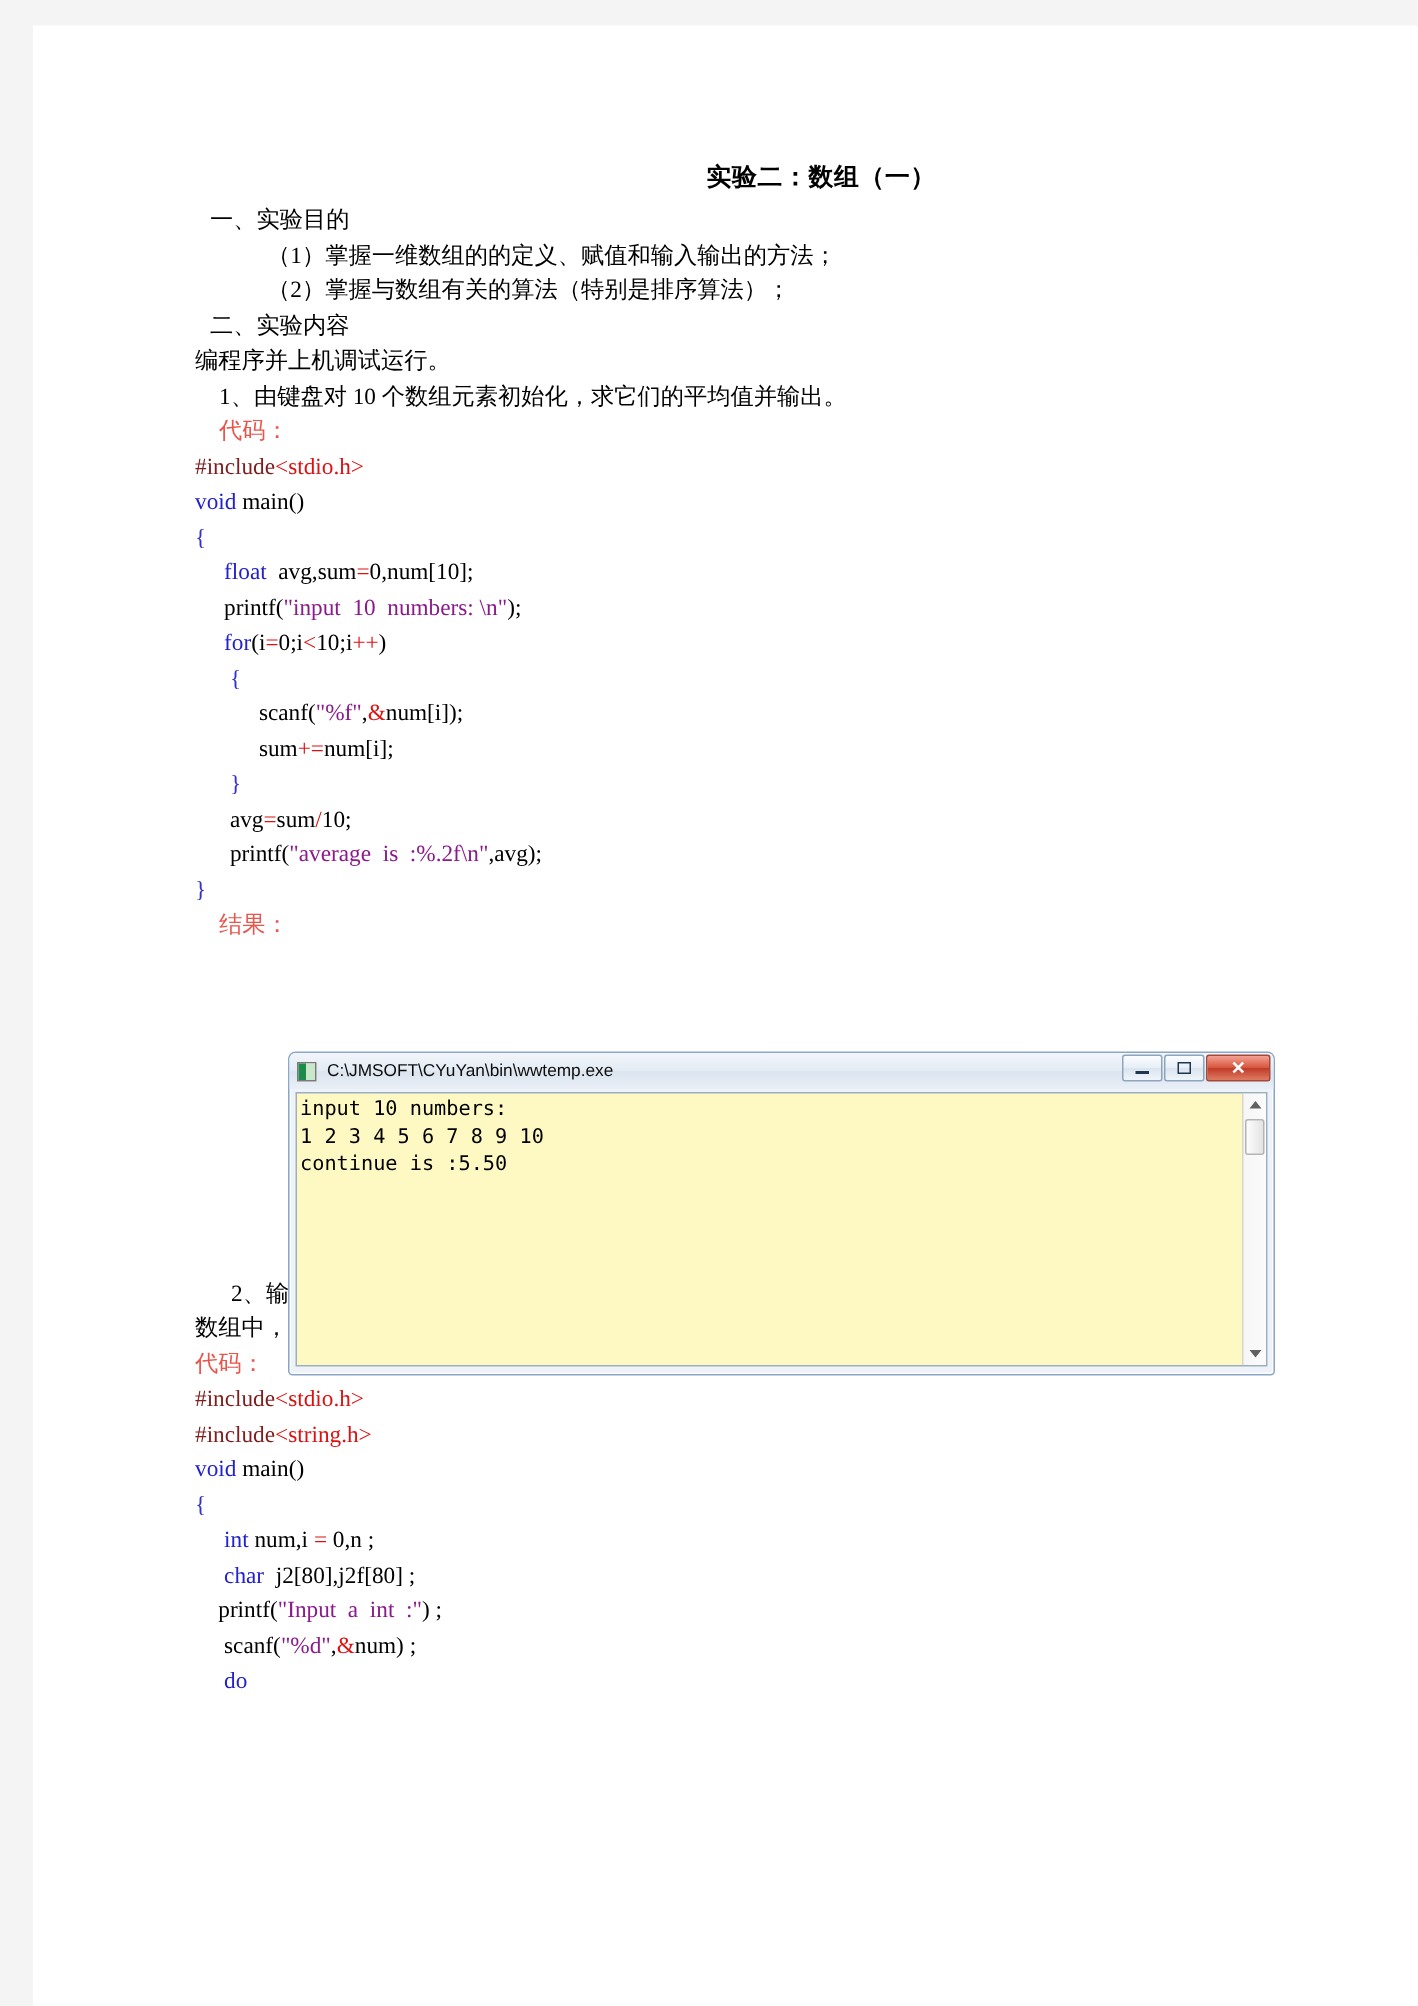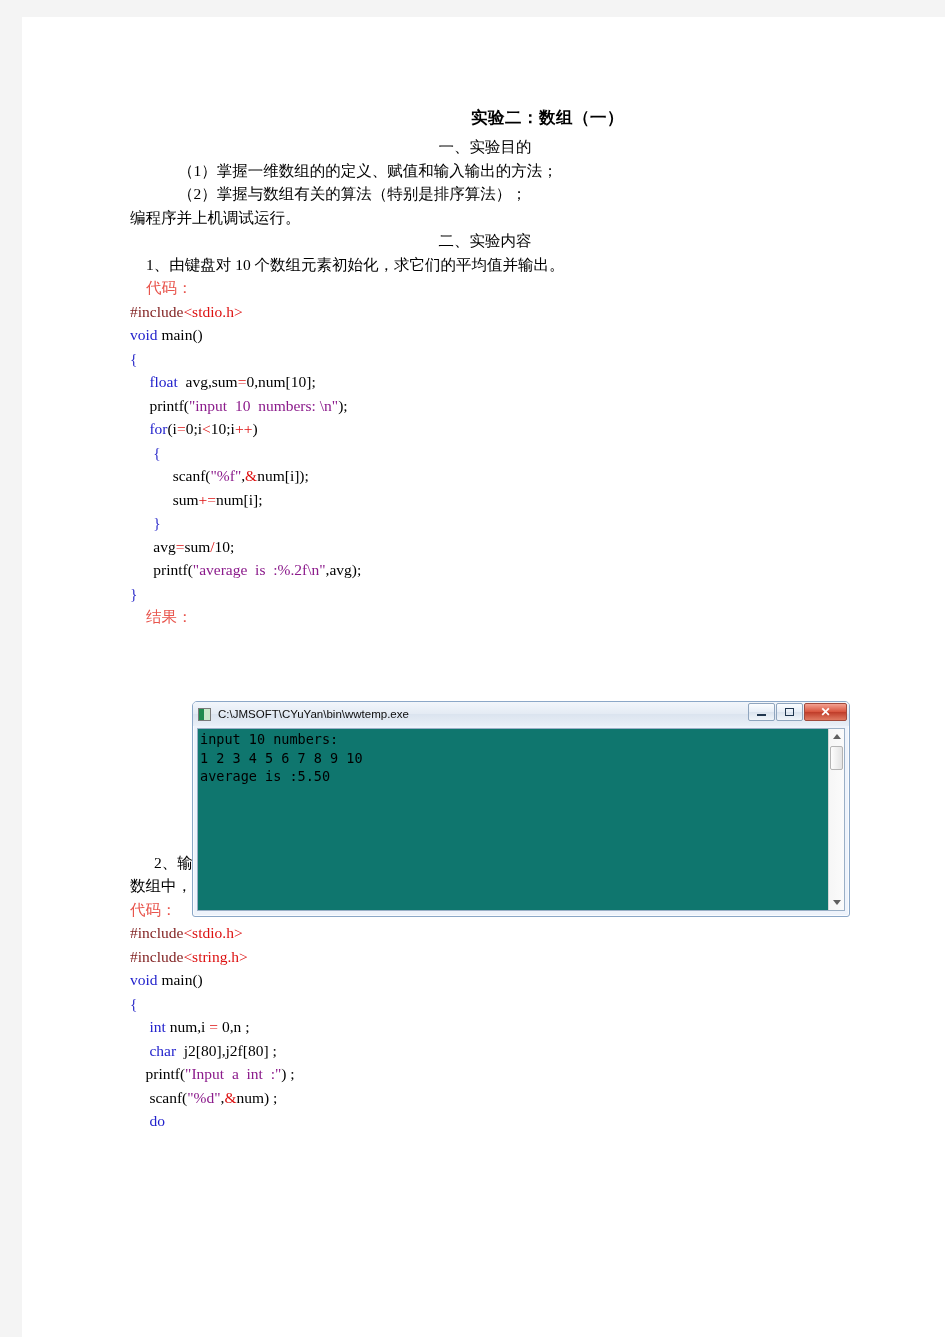--- a/index.html
+++ b/index.html
@@ -40,21 +40,21 @@
     color: #000;
     letter-spacing: .5px;
     margin: 0 0 6px 135px;
   }
   .line {
     font-size: 15.5px;
     line-height: 23.5px;
     color: #000;
     white-space: pre-wrap;
   }
-  .ind-1 { padding-left: 10px; text-align: center; }
+  .ind-1 { padding-left: 10px; }
   .ind-2 { padding-left: 48px; }
   .ind-3 { padding-left: 16px; }
   .hang  { padding-left: 0px; text-indent: 24px; }
 
   
   .code-line {
     font-family: "Liberation Serif", "DejaVu Serif", serif;
     font-size: 15.5px;
     line-height: 23.5px;
     white-space: pre;
@@ -156,21 +156,21 @@
   }
   .max-glyph {
     width: 9px; height: 8px; border: 1px solid #20364f; display:block;
     box-sizing: border-box;
   }
 
   .console-body {
     position: absolute;
     left: 4px; right: 4px;
     top: 26px; bottom: 5px;
-    background: #0f766e;
+    background: #fef9c3;
     border: 1px solid #9aafc6;
     box-sizing: border-box;
     overflow: hidden;
   }
   .console-text {
     position: absolute;
     left: 2px; top: 1px;
     right: 18px;
     font-family: "DejaVu Sans Mono", "Liberation Mono", monospace;
     font-size: 13.5px;
@@ -226,22 +226,22 @@
 <body>
 
 <div id="page">
   <div id="content">
 
     <div class="doc-title">实验二：数组（一）</div>
 
     <div class="line ind-1">一、实验目的</div>
     <div class="line ind-2">（1）掌握一维数组的的定义、赋值和输入输出的方法；</div>
     <div class="line ind-2">（2）掌握与数组有关的算法（特别是排序算法）；</div>
+    <div class="line ind-1">二、实验内容</div>
     <div class="line">编程序并上机调试运行。</div>
-    <div class="line ind-1">二、实验内容</div>
     <div class="line ind-3">1、由键盘对 10 个数组元素初始化，求它们的平均值并输出。</div>
 
     <div class="lbl-red ind-3">代码：</div>
 
     <div id="code-1">
         <div class="code-line"><span class="pre">#include</span><span class="hdr">&lt;stdio.h&gt;</span></div>
         <div class="code-line"><span class="kw">void</span><span> main()</span></div>
         <div class="code-line"><span class="brc">{</span></div>
         <div class="code-line"><span>     </span><span class="kw">float</span><span>  avg,sum</span><span class="op">=</span><span>0,num[10];</span></div>
         <div class="code-line"><span>     printf(</span><span class="str">"input  10  numbers: \n"</span><span>);</span></div>
@@ -292,21 +292,21 @@
               <i class="max-glyph"></i>
             </span>
         </span>
         <span class="wb close">
           <span class="g">✕</span>
         </span>
       </span>
     </div>
 
     <div class="console-body">
-      <div class="console-text"><div>input 10 numbers:</div><div>1 2 3 4 5 6 7 8 9 10</div><div>average is :5.50</div><div>&nbsp;</div><div>&nbsp;</div><div>&nbsp;</div></div>
+      <div class="console-text"><div>input 10 numbers:</div><div>1 2 3 4 5 6 7 8 9 10</div><div>continue is :5.50</div><div>&nbsp;</div><div>&nbsp;</div><div>&nbsp;</div></div>
 
       <div class="vscroll">
         <span class="vs-arrow up">
             <i class="tri-up"></i>
           </span>
         <span class="vs-thumb"></span>
         <span class="vs-arrow down">
             <i class="tri-down"></i>
           </span>
       </div>

